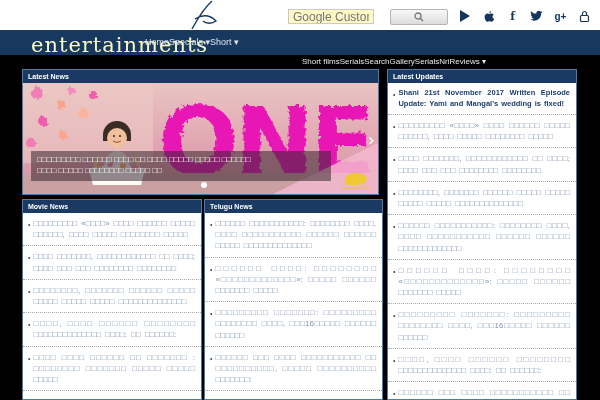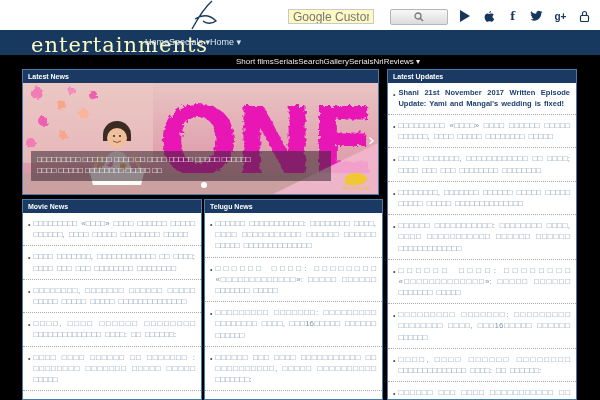--- a/index.html
+++ b/index.html
@@ -20,22 +20,22 @@
 
   
   .navband { position:absolute; left:0; top:30px; width:600px; height:25px; background:#17395f; z-index:2; }
   .logo-text { position:absolute; left:31px; top:33px; color:#fef9c3; font-family:"DejaVu Serif", serif;
     font-size:21px; letter-spacing:1px; z-index:4; }
   .logo-swoosh { position:absolute; left:186px; top:0; z-index:4; }
   .mainnav { position:absolute; left:145px; top:37px; display:flex; z-index:4; }
   .mainnav a { color:#dde5ee; font-size:9px; text-decoration:none; cursor:pointer; }
 
   
-  .subnav { position:absolute; left:236px; top:57px; width:262px; display:flex;
-    justify-content:flex-start; z-index:1; }
+  .subnav { position:absolute; left:224px; top:57px; width:262px; display:flex;
+    justify-content:flex-end; z-index:1; }
   .subnav a { color:#e8e8e8; font-size:8px; text-decoration:none; cursor:pointer; }
 
   
   .panel { position:absolute; background:#fff; border:1px solid #4b7bab; overflow:hidden; }
   .panel-h { height:13px; background:#1a3a63; color:#fff; font-size:7px; font-weight:bold;
     line-height:13px; padding-left:5px; }
 
   .panel-news    { left:22px;  top:69px;  width:357px; height:126px; }
   .panel-movie   { left:22px;  top:199px; width:180px; height:201px; }
   .panel-telugu  { left:204px; top:199px; width:179px; height:201px; }
@@ -100,21 +100,21 @@
 </div>
 
 <div class="navband"></div>
 <div class="logo-text">entertainments</div>
 <svg class="logo-swoosh" width="36" height="30" viewBox="0 0 36 30">
   <path d="M26 1 C18 8 12 18 6 29 M9 19 C17 14 24 15 30 21 C26 24 20 24 17 21" fill="none" stroke="#17395f" stroke-width="1.4"></path>
 </svg>
 <div class="mainnav">
   <a>Home</a>
   <a>Specials ▾</a>
-  <a>Home ▾</a>
+  <a>Short ▾</a>
 </div>
 
 <div class="subnav">
   <a>Short films</a>
   <a>Serials</a>
   <a>Search</a>
   <a>Gallery</a>
   <a>Serials</a>
   <a>Nri</a>
   <a>Reviews ▾</a>

